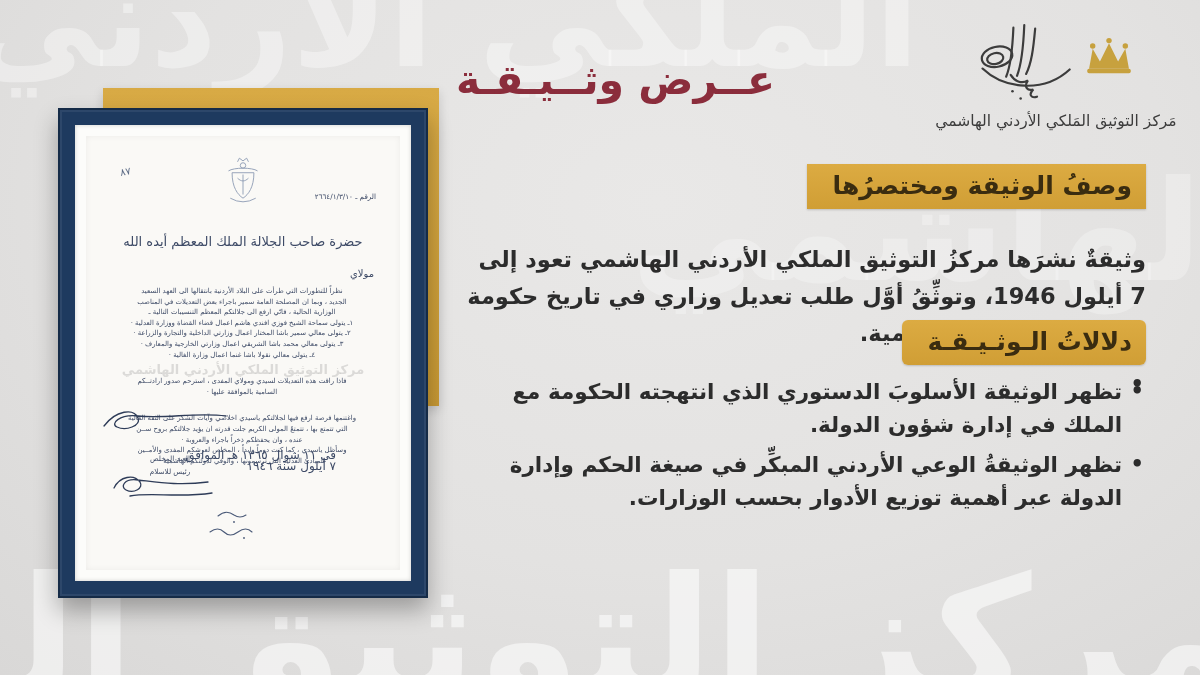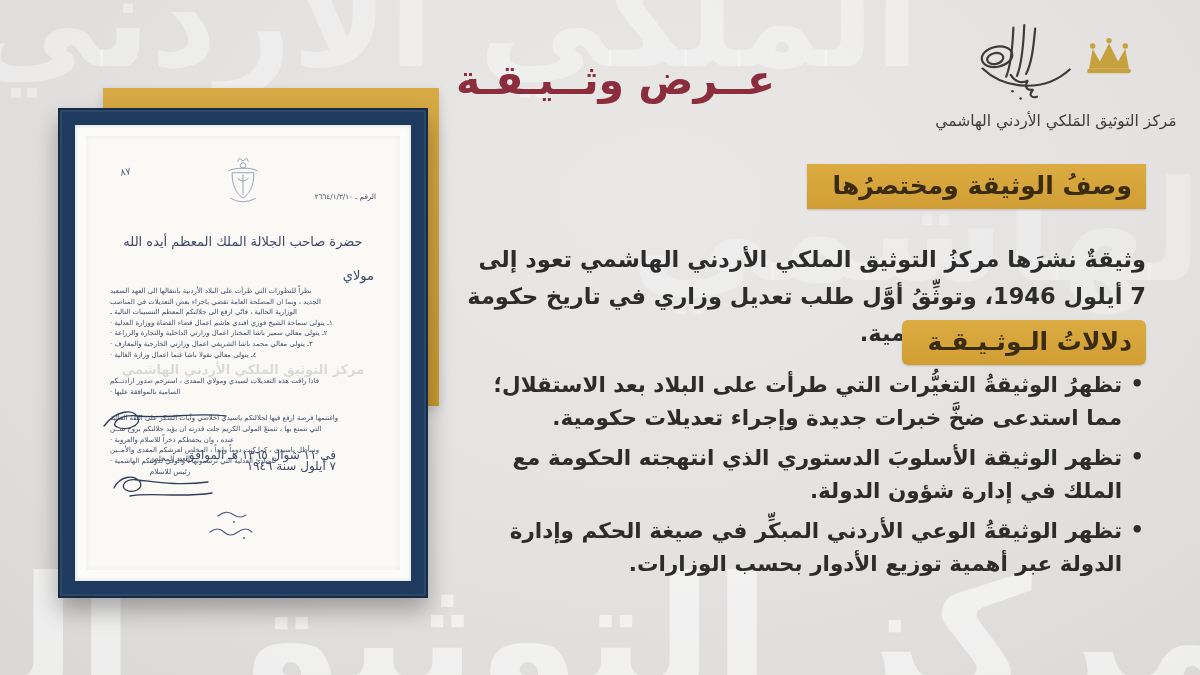--- a/index.html
+++ b/index.html
@@ -43,23 +43,23 @@
          padding:15px;}
   .mat{background:#fcfcfa;width:100%;height:100%;box-sizing:border-box;padding:11px;
        box-shadow:inset 0 0 4px rgba(0,0,0,0.18);}
   .paper{position:relative;background:#faf9f6;width:100%;height:100%;box-sizing:border-box;
          box-shadow:inset 0 0 6px rgba(0,0,0,0.06);direction:rtl;color:#3d4a66;}
   .paper .crest{position:absolute;left:50%;top:20px;transform:translateX(-50%);}
   .ref-mark{position:absolute;left:34px;top:30px;transform:rotate(-10deg);
             font-size:10px;color:#5c6b86;}
   .num-line{position:absolute;right:24px;top:56px;font-size:7.2px;}
   .salutation{position:absolute;top:98px;left:0;width:100%;text-align:center;font-size:13px;}
-  .opening{position:absolute;right:26px;top:132px;font-size:13px;}
+  .opening{position:absolute;right:26px;top:132px;font-size:10px;}
   .letter-body{position:absolute;right:26px;left:24px;top:150px;font-size:6.9px;
-               line-height:10.6px;text-align:left;}
+               line-height:10.6px;text-align:center;}
   .letter-body .ln{white-space:nowrap;}
   .letter-body .gap{margin-top:16px;}
   .letter-wm{position:absolute;top:226px;left:0;width:100%;text-align:center;font-size:13px;
              font-weight:bold;color:rgba(110,110,110,0.22);pointer-events:none;}
   .close-left{position:absolute;left:34px;top:316px;width:100px;text-align:center;
               font-size:7.2px;line-height:13px;}
   .close-right{position:absolute;right:64px;top:314px;font-size:12px;line-height:11px;
                text-align:right;}
   .sig1{position:absolute;left:14px;top:268px;}
   .sig2{position:absolute;left:22px;top:336px;}
@@ -102,21 +102,20 @@
     <div class="logo-caption">مَركز التوثيق المَلكي الأردني الهاشمي</div>
   </div>
 
   <div class="banner banner-desc">وصفُ الوثيقة ومختصرُها</div>
   <p class="desc">وثيقةٌ نشرَها مركزُ التوثيق الملكي الأردني الهاشمي تعود إلى 7 أيلول 1946، وتوثِّقُ أوَّل طلب تعديل وزاري في تاريخ حكومة المملكة الأردنية الهاشمية.</p>
 
   <div class="banner banner-sig">دلالاتُ الـوثـيـقـة</div>
   <ul class="bullets">
     <li>
       <span class="dot">•</span>
-      <span>تظهرُ الوثيقةُ التغيُّرات التي طرأت على البلاد بعد الاستقلال؛ مما استدعى ضخَّ خبرات جديدة وإجراء تعديلات حكومية.</span>
     </li>
     <li>
       <span class="dot">•</span>
       <span>تظهر الوثيقة الأسلوبَ الدستوري الذي انتهجته الحكومة مع الملك في إدارة شؤون الدولة.</span>
     </li>
     <li>
       <span class="dot">•</span>
       <span>تظهر الوثيقةُ الوعي الأردني المبكِّر في صيغة الحكم وإدارة الدولة عبر أهمية توزيع الأدوار بحسب الوزارات.</span>
     </li>
   </ul>
@@ -137,31 +136,31 @@
           </svg>
         </span>
 
         <div class="ref-mark">٨٧</div>
         <div class="num-line">الرقم ـ ٢٦٦٤/١/٣/١٠</div>
         <div class="salutation">حضرة صاحب الجلالة الملك المعظم أيده الله</div>
         <div class="opening">مولاي</div>
 
         <div class="letter-body">
           <div class="ln">نظراً للتطورات التي طرأت على البلاد الأردنية بانتقالها الى العهد السعيد</div>
-          <div class="ln">الجديد ، وبما ان المصلحة العامة تقضي باجراء بعض التعديلات في المناصب</div>
+          <div class="ln">الجديد ، وبما ان المصلحة العامة سمير باجراء بعض التعديلات في المناصب</div>
           <div class="ln">الوزارية الحالية ، فانّي ارفع الى جلالتكم المعظم التنسيبات التالية ـ</div>
           <div class="ln">١ـ يتولى سماحة الشيخ فوزي افندي هاشم اعمال قضاء القضاة ووزارة العدلية ·</div>
           <div class="ln">٢ـ يتولى معالي سمير باشا المختار اعمال وزارتي الداخلية والتجارة والزراعة ·</div>
           <div class="ln">٣ـ يتولى معالي محمد باشا الشريقي اعمال وزارتي الخارجية والمعارف ·</div>
           <div class="ln">٤ـ يتولى معالي نقولا باشا غنما اعمال وزارة الغالية ·</div>
           <div class="ln gap">فاذا راقت هذه التعديلات لسيدي ومولاي المفدى ، استرحم صدور ارادتــكم</div>
           <div class="ln">السامية بالموافقة عليها ·</div>
           <div class="ln gap">واغتنمها فرصة ارفع فيها لجلالتكم ياسيدي اخلاصي وآيات الشكر على الثقة الغالية</div>
           <div class="ln">التي تتمتع بها ، تتمتعً المولى الكريم جلت قدرته ان يؤيد جلالتكم بروح ســن</div>
-          <div class="ln">عنده ، وان يحفظكم ذخراً للاسلام والعروبة ·</div>
+          <div class="ln">عنده ، وان يحفظكم ذخراً باجراء والعروبة ·</div>
           <div class="ln">وسأظل ياسيدي ، كما كنت دوماً وابداً ، المخلص لعرشكم المفدى والأمــين</div>
           <div class="ln">للمبادئ العدلية التي ترسمونها ، والوفي لدولتكم الهاشمية ·</div>
         </div>
 
         <div class="letter-wm">مركز التوثيق الملكي الأردني الهاشمي</div>
 
         <div class="close-left">
           <div>العبد المخلص</div>
           <div>رئيس للاسلام</div>
         </div>

